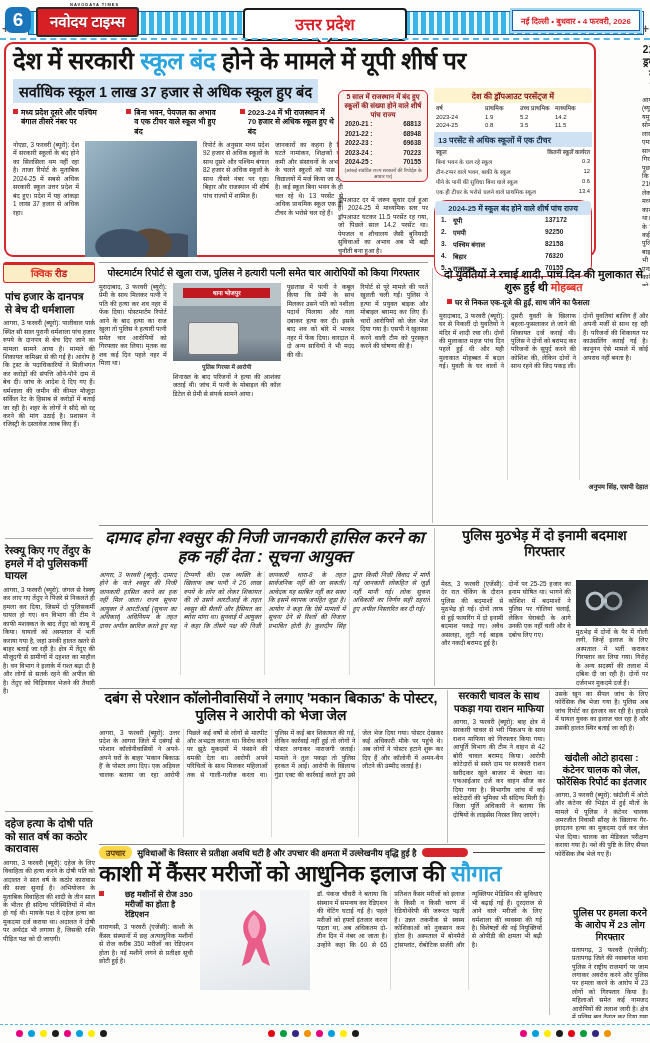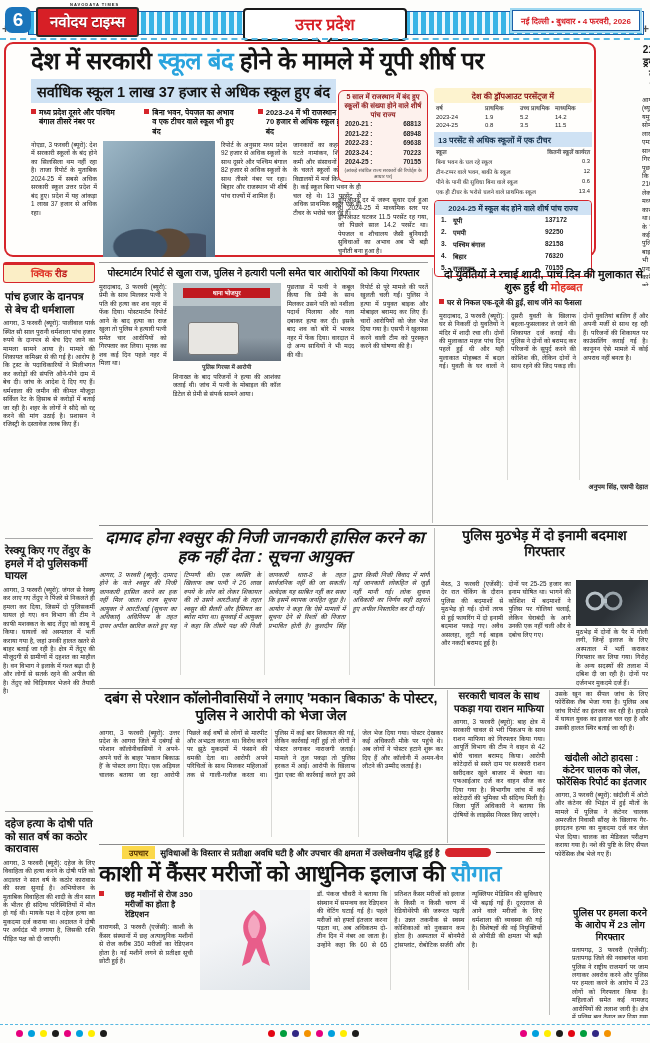--- a/index.html
+++ b/index.html
@@ -23,21 +23,21 @@
            color:#d71f26;font-size:8px;font-weight:bold;padding:4px 8px;white-space:nowrap;}
   .plus{position:absolute;color:#555;font-size:12px;font-weight:bold;}
   .dashrule{position:absolute;left:0;right:0;border-top:2px dashed #57b8e2;}
   
   .body-txt{font-size:6.3px;line-height:1.34;text-align:justify;color:#1c1c1c;overflow:hidden;}
   .cols{column-gap:7px;column-rule:1px solid #d9d9d6;}
   .rule-h{position:absolute;border-top:1px solid #8a8a8a;}
   .blk-l{border-left:1px solid #bdbdbb;}
   
   .lead-box{position:absolute;left:4px;top:42px;width:592px;height:215px;border:2px solid #d6252b;border-radius:9px;
-            background:#fffefc;padding:3px 25px;box-sizing:border-box;}
+            background:#fffefc;padding:3px 7px;box-sizing:border-box;}
   .lead-h1{font-size:24px;font-weight:bold;line-height:1.15;letter-spacing:-0.3px;white-space:nowrap;}
   .hl-blue{color:#2aa4de;}
   .hl-red{color:#e03428;}
   .lead-sub{display:inline-block;background:#cfe2f4;font-size:14.5px;font-weight:bold;padding:2px 6px;margin-top:4px;}
   .lead-bullets{display:flex;gap:18px;margin-top:5px;width:322px;}
   .lead-bullet{flex:1;font-size:7.6px;font-weight:bold;line-height:1.25;display:flex;gap:3px;}
   .sq{width:5px;height:5px;background:#d6252b;flex:0 0 5px;margin-top:1px;}
   .lead-content{display:flex;gap:6px;margin-top:5px;width:330px;}
   .lead-col{width:66px;height:116px;}
   .photo{background:linear-gradient(135deg,#9db7c6 0%,#7591a4 45%,#55718a 100%);position:relative;overflow:hidden;}
@@ -54,21 +54,21 @@
   .tblA-note{font-size:4.8px;color:#444;text-align:center;margin-top:1px;}
   .tblA-body{position:absolute;left:332px;top:152px;width:90px;height:98px;}
   .tcol{position:absolute;left:428px;top:44px;width:158px;}
   .tbl-title-y{background:#fdf3cf;color:#8d1a1a;font-size:8px;font-weight:bold;text-align:center;padding:2px 0;border-radius:3px;}
   .tbl-title-b{background:#cfe2f4;color:#16324c;font-size:8px;font-weight:bold;text-align:left;padding:2px 4px;margin-top:3px;}
   .trow{display:flex;font-size:6px;color:#222;padding:1px 2px;}
   .trow.hd{font-weight:bold;color:#555;}
   .trow span{flex:1;}
   .trow span:first-child{flex:1.4;text-align:left;}
   .trow2{display:flex;justify-content:space-between;font-size:5.8px;color:#222;padding:1px 2px;}
-  .tblD{border:1.5px solid #d6252b;border-radius:4px;background:#fff;margin-top:3px;padding:0 0 2px;}
+  .tblD{border:1.5px solid #d6252b;border-radius:12px;background:#fff;margin-top:3px;padding:0 0 2px;}
   .tblD-title{background:#cfe2f4;color:#16324c;font-size:7.6px;font-weight:bold;text-align:center;padding:2px 2px;border-radius:4px 4px 0 0;}
   .tblD-row{display:flex;font-size:6.6px;font-weight:bold;color:#222;padding:1.4px 6px;}
   .tblD-row .rk{width:12px;}
   .tblD-row .st{flex:1;}
   .tblD-row .vl{width:40px;text-align:left;}
   
   .drugs{position:absolute;left:601px;top:44px;width:46px;height:224px;margin-left:41px;}
   .drugs h3{font-size:10px;line-height:1.2;text-align:center;margin:0 0 4px;}
   
   .sidebar{position:absolute;left:3px;top:262px;width:92px;height:755px;}
@@ -84,21 +84,21 @@
   .m-flex{display:flex;gap:6px;height:152px;}
   .m-col{width:70px;}
   .m-photo-col{width:108px;}
   .m-photo{width:108px;height:78px;background:linear-gradient(180deg,#b9c4c9 0 30%,#8d9aa4 30% 70%,#64707c 100%);position:relative;}
   .m-banner{position:absolute;left:10%;top:6%;width:80%;background:#c0191f;color:#fff;font-size:6px;font-weight:bold;text-align:center;padding:1px 0;}
   .m-veh{position:absolute;left:14%;bottom:8%;width:46%;height:40%;background:#e8e6e2;border-radius:3px;border:1px solid #777;}
   .m-cap{font-size:5.8px;font-weight:bold;text-align:center;color:#333;margin:2px 0;}
   
   .love{position:absolute;left:432px;top:268px;width:216px;height:255px;padding-left:6px;box-sizing:border-box;}
   .love h2{font-size:11px;line-height:1.2;text-align:center;margin:0 0 4px;}
-  .love .lead-bullet{font-size:7.4px;margin:2px 0 4px;}
+  .love .lead-bullet{font-size:7.4px;margin:2px 8px 4px;}
   .love .cols{height:168px;}
   .quote-attr{font-size:6.6px;font-weight:bold;text-align:right;color:#222;margin-top:2px;}
   
   .rti{position:absolute;left:99px;top:528px;width:331px;height:158px;font-style:italic;}
   .rti h2{font-size:16.5px;line-height:1.15;text-align:center;margin:0 0 5px;}
   .rti .cols{height:104px;}
   
   .enc{position:absolute;left:434px;top:528px;width:214px;height:158px;padding-left:6px;box-sizing:border-box;}
   .enc h2{font-size:13.5px;line-height:1.15;text-align:center;margin:0 0 21px;}
   .e-flex{display:flex;gap:5px;height:118px;}
@@ -112,21 +112,21 @@
   
   .ration{position:absolute;left:447px;top:690px;width:98px;height:153px;padding-left:5px;box-sizing:border-box;}
   .ration h3{font-size:10px;line-height:1.25;text-align:center;margin:0 0 3px;}
   
   .khand{position:absolute;left:549px;top:690px;width:99px;height:213px;padding-left:5px;box-sizing:border-box;}
   .khand h3,.attack h3{font-size:9.5px;line-height:1.25;text-align:center;margin:4px 0 3px;}
   .attack{position:absolute;left:549px;top:903px;width:99px;height:112px;padding-left:22px;box-sizing:border-box;}
   
   .cancer{position:absolute;left:99px;top:846px;width:446px;height:169px;}
   .strap{display:flex;align-items:center;gap:5px;}
-  .kicker{background:#fbd84a;color:#5a3500;font-size:8px;font-weight:bold;padding:1px 7px;border-radius:0;margin-left:23px;}
+  .kicker{background:#fbd84a;color:#5a3500;font-size:8px;font-weight:bold;padding:1px 7px;border-radius:6px;}
   .strap-txt{font-size:8.5px;font-weight:bold;white-space:nowrap;}
   .strap-cap{width:46px;height:9px;background:#d6252b;border-radius:5px;}
   .strap-line{flex:1;border-top:1.5px solid #444;}
   .cancer h2{font-size:22px;line-height:1.1;margin:3px 0 4px;letter-spacing:-0.3px;}
   .c-flex{display:flex;gap:7px;height:102px;}
   .c-left{width:94px;}
   .c-bullet{font-size:8px;font-weight:bold;line-height:1.25;display:flex;gap:21px;margin-bottom:3px;}
   .c-photo{width:110px;height:100px;background:linear-gradient(160deg,#f3f4f6 0 40%,#dde3e8 100%);position:relative;overflow:hidden;}
   .c-photo svg{position:absolute;left:18px;top:14px;}
   .c-cols{width:225px;}

